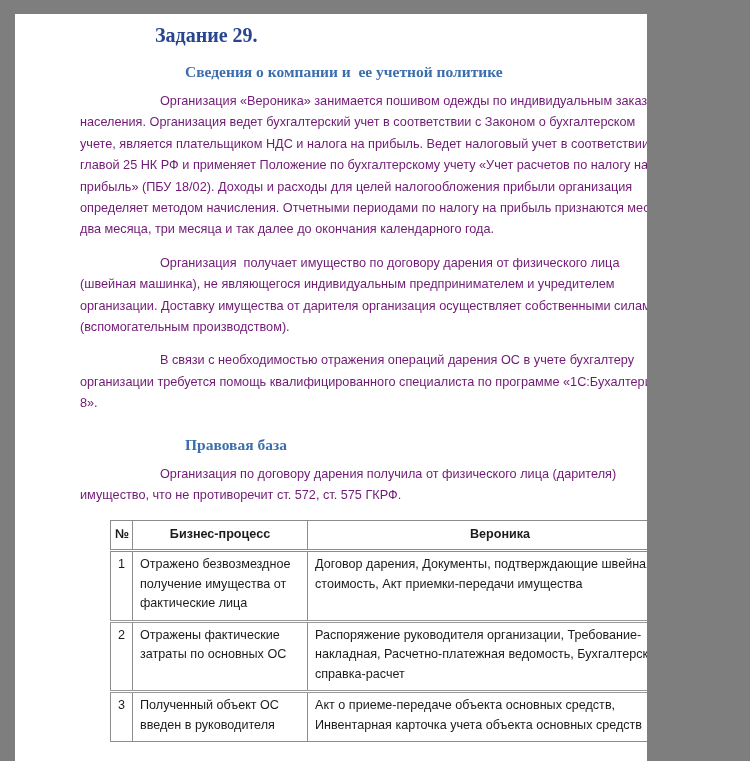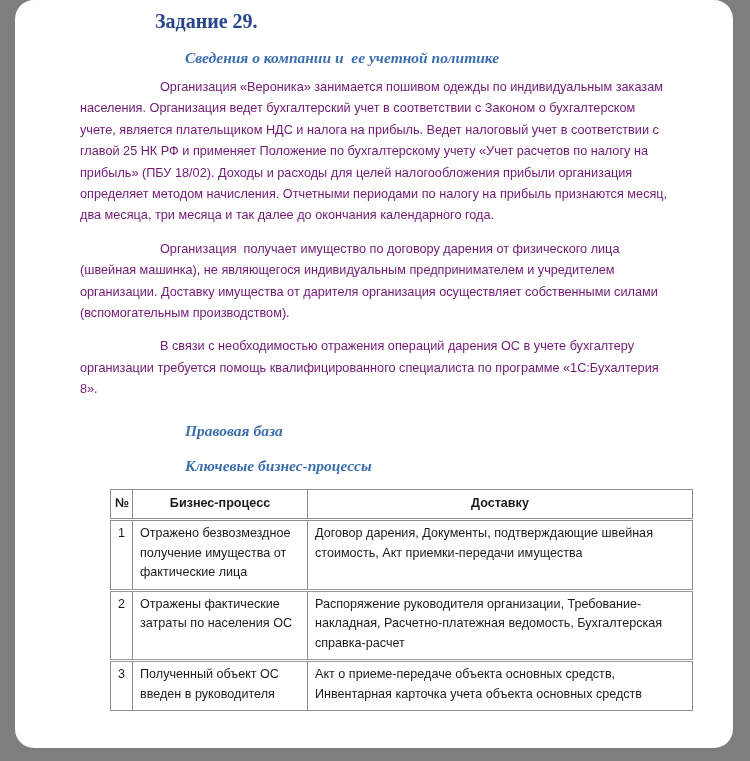--- a/index.html
+++ b/index.html
@@ -10,26 +10,25 @@
   .canvas {
     position: relative;
     width: 750px;
     height: 761px;
     background: #7e7e7e;
     overflow: hidden;
   }
   .paper {
     position: absolute;
     left: 15px;
-    top: 0;
-    width: 718px;
+    top: 14px;
+    width: 632px;
     height: 748px;
     background: #ffffff;
     overflow: hidden;
-    border-radius: 19px;
   }
   .content {
     position: absolute;
     left: 65px;
     top: 0;
     width: 590px;
   }
   .doc-title {
     margin: 9px 0 0 75px;
     font-family: "Liberation Serif", "DejaVu Serif", serif;
@@ -40,21 +39,20 @@
     white-space: pre-wrap;
   }
   .doc-h2 {
     margin: 15px 0 0 105px;
     font-family: "Liberation Serif", "DejaVu Serif", serif;
     font-size: 15.5px;
     line-height: 20px;
     font-weight: bold;
     color: #3c6ead;
     white-space: pre-wrap;
-    font-style: italic;
   }
   .doc-p {
     margin: 9px 0 12px 0;
     font-size: 12.7px;
     line-height: 21.4px;
     color: #701a75;
     text-indent: 80px;
     white-space: pre-wrap;
   }
   .doc-h2.legal { margin-top: 20px; }
@@ -100,45 +98,45 @@
       <div class="doc-h2">Сведения о компании и  ее учетной политике</div>
 
       <p class="doc-p">Организация «Вероника» занимается пошивом одежды по индивидуальным заказам населения. Организация ведет бухгалтерский учет в соответствии с Законом о бухгалтерском учете, является плательщиком НДС и налога на прибыль. Ведет налоговый учет в соответствии с главой 25 НК РФ и применяет Положение по бухгалтерскому учету «Учет расчетов по налогу на прибыль» (ПБУ 18/02). Доходы и расходы для целей налогообложения прибыли организация определяет методом начисления. Отчетными периодами по налогу на прибыль признаются месяц, два месяца, три месяца и так далее до окончания календарного года.</p>
 
       <p class="doc-p">Организация  получает имущество по договору дарения от физического лица (швейная машинка), не являющегося индивидуальным предпринимателем и учредителем организации. Доставку имущества от дарителя организация осуществляет собственными силами (вспомогательным производством).</p>
 
       <p class="doc-p">В связи с необходимостью отражения операций дарения ОС в учете бухгалтеру организации требуется помощь квалифицированного специалиста по программе «1С:Бухалтерия 8».</p>
 
       <div class="doc-h2 legal">Правовая база</div>
 
+      <p class="doc-p">Организация по договору дарения получила от физического лица (дарителя) имущество, что не противоречит ст. 572, ст. 575 ГКРФ.</p>
 
-      <div class="doc-h2">Ключевые бизнес-процессы</div>
 
       <table class="bp-table">
         <colgroup>
           <col class="c-num">
             <col class="c-proc">
             <col class="c-docs">
         </colgroup>
         <thead>
           <tr>
             <th>№</th>
             <th>Бизнес-процесс</th>
-            <th>Доставку</th>
+            <th>Вероника</th>
           </tr>
         </thead>
         <tbody>
           <tr>
             <td>1</td>
             <td>Отражено безвозмездное получение имущества от фактические лица</td>
             <td>Договор дарения, Документы, подтверждающие швейная стоимость, Акт приемки-передачи имущества</td>
           </tr>
           <tr>
             <td>2</td>
-            <td>Отражены фактические затраты по населения ОС</td>
+            <td>Отражены фактические затраты по основных ОС</td>
             <td>Распоряжение руководителя организации, Требование-накладная, Расчетно-платежная ведомость, Бухгалтерская справка-расчет</td>
           </tr>
           <tr>
             <td>3</td>
             <td>Полученный объект ОС введен в руководителя</td>
             <td>Акт о приеме-передаче объекта основных средств, Инвентарная карточка учета объекта основных средств</td>
           </tr>
 
         </tbody>
       </table>

